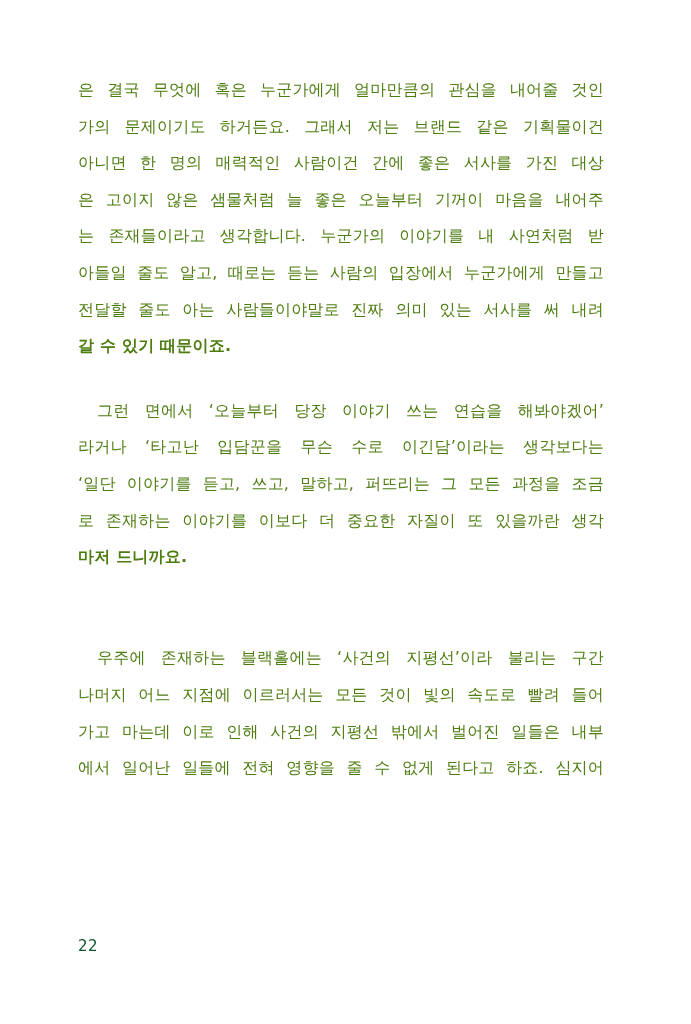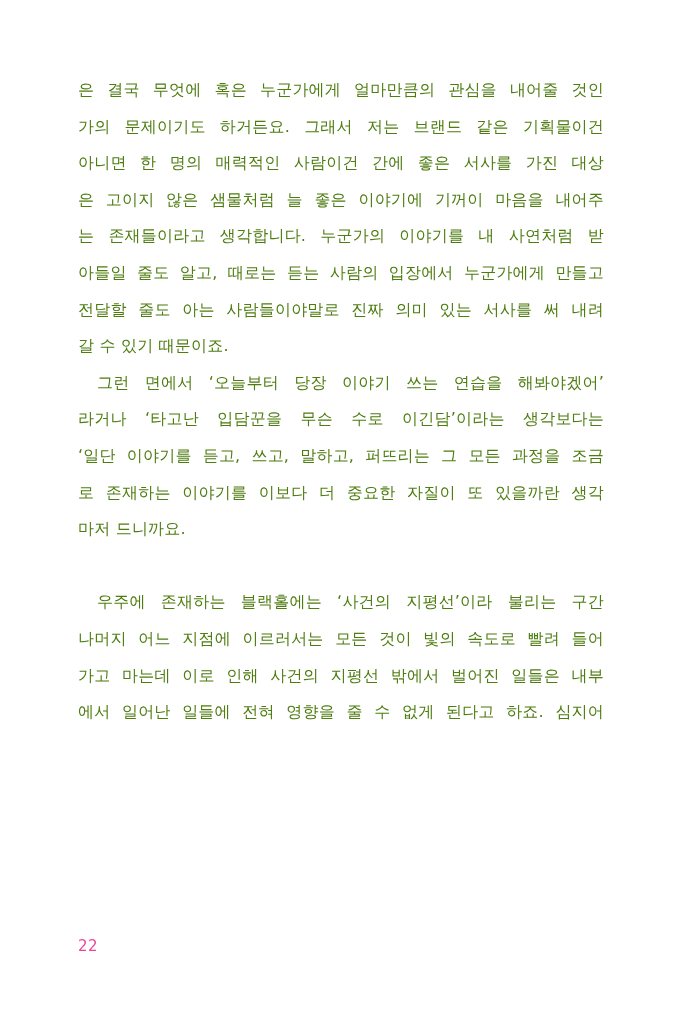--- a/index.html
+++ b/index.html
@@ -26,47 +26,49 @@
       line-height: 36.6px;
       font-size: 16px;
       white-space: nowrap;
       text-align: justify;
       text-align-last: justify;
       letter-spacing: 0.2px;
       color: #4d7c0f;
     }
     .line.last {
       text-align-last: left;
+      font-weight: bold;
     }
     .line.indent {
       padding-left: 19px;
+      margin-top: 28px;
     }
     .gap {
       height: 36.6px;
     }
     .page-number {
       position: absolute;
       left: 78px;
       top: 937px;
       font-size: 15px;
-      color: #ec4899;
+      color: #14532d;
       font-family: "DejaVu Sans", sans-serif;
       letter-spacing: 0.5px;
     }
   </style>
 </head>
 <body>
 
 <div class="page">
 
   <div>
     <div class="line">은 결국 무엇에 혹은 누군가에게 얼마만큼의 관심을 내어줄 것인</div>
     <div class="line">가의 문제이기도 하거든요. 그래서 저는 브랜드 같은 기획물이건</div>
     <div class="line">아니면 한 명의 매력적인 사람이건 간에 좋은 서사를 가진 대상</div>
-    <div class="line">은 고이지 않은 샘물처럼 늘 좋은 이야기에 기꺼이 마음을 내어주</div>
+    <div class="line">은 고이지 않은 샘물처럼 늘 좋은 오늘부터 기꺼이 마음을 내어주</div>
     <div class="line">는 존재들이라고 생각합니다. 누군가의 이야기를 내 사연처럼 받</div>
     <div class="line">아들일 줄도 알고, 때로는 듣는 사람의 입장에서 누군가에게 만들고</div>
     <div class="line">전달할 줄도 아는 사람들이야말로 진짜 의미 있는 서사를 써 내려</div>
     <div class="line last">갈 수 있기 때문이죠.</div>
   </div>
 
   <div>
     <div class="line indent">그런 면에서 ‘오늘부터 당장 이야기 쓰는 연습을 해봐야겠어’</div>
     <div class="line">라거나 ‘타고난 입담꾼을 무슨 수로 이긴담’이라는 생각보다는</div>
     <div class="line">‘일단 이야기를 듣고, 쓰고, 말하고, 퍼뜨리는 그 모든 과정을 조금</div>

